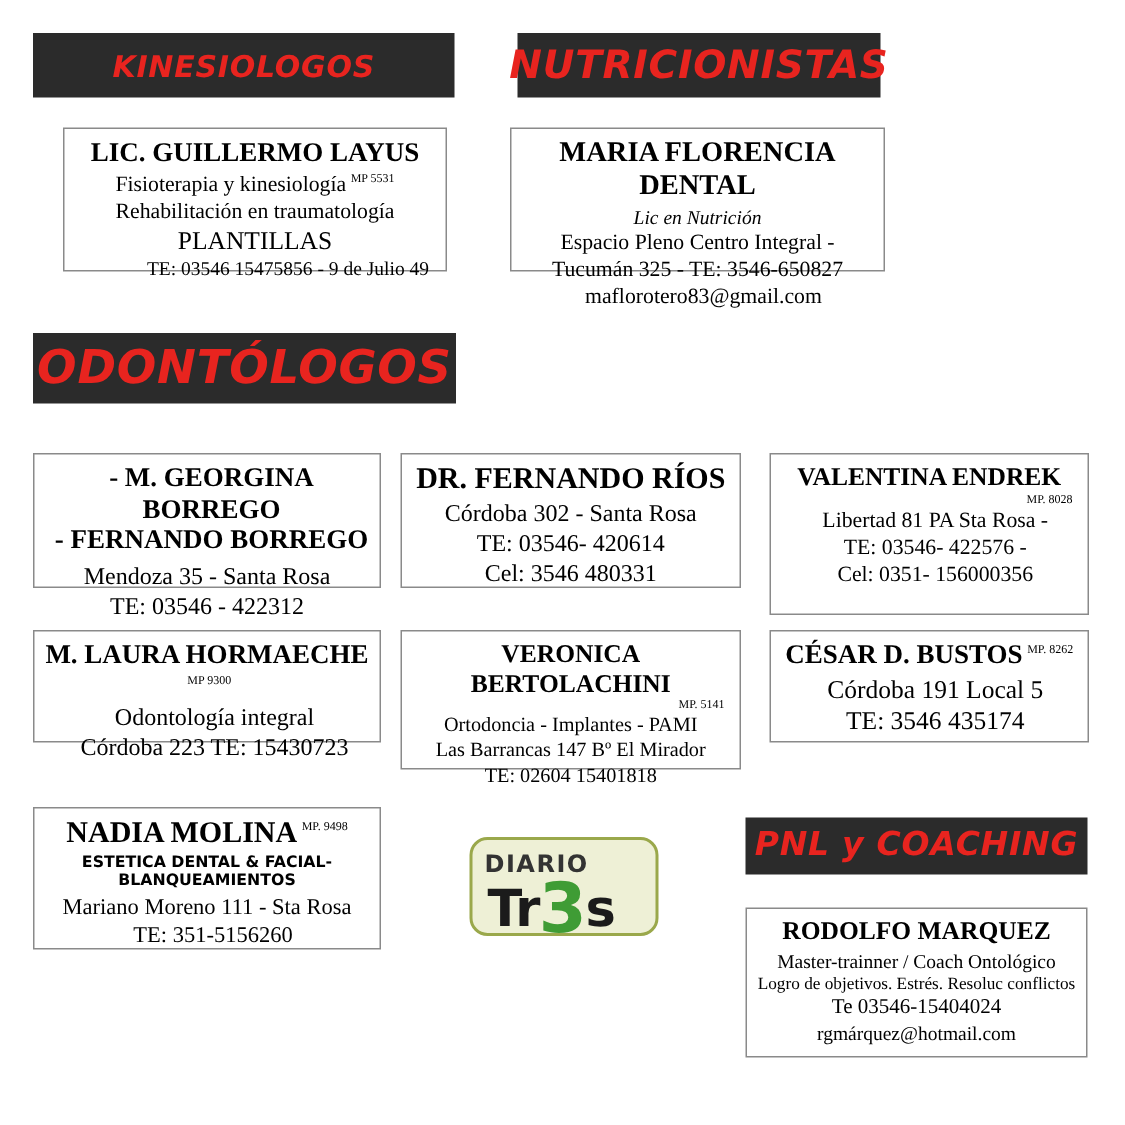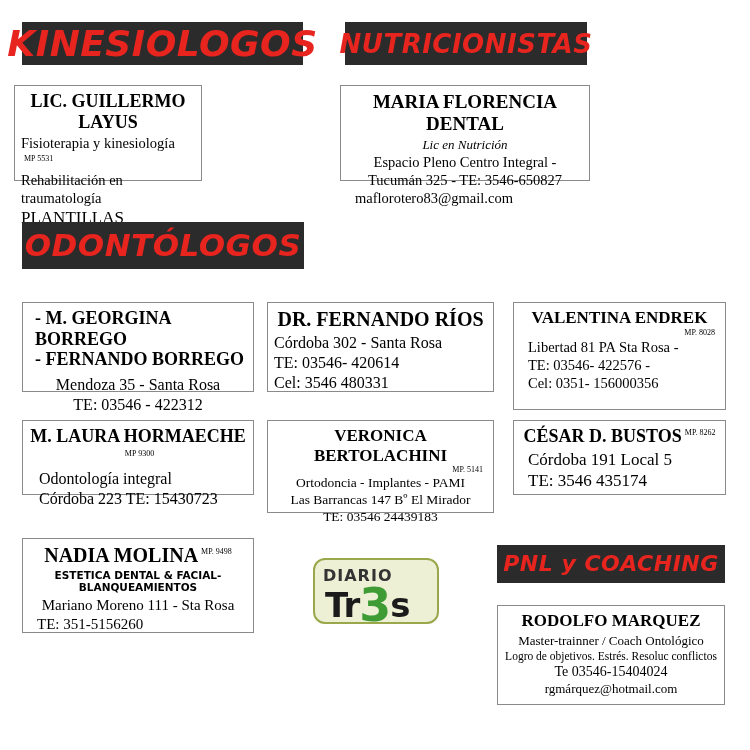--- a/index.html
+++ b/index.html
@@ -30,21 +30,21 @@
     font-style: italic;
     letter-spacing: 0.5px;
     display: flex;
     align-items: center;
     justify-content: center;
     text-align: center;
     line-height: 1;
   }
   #banner-kinesiologos {
     left: 22px; top: 22px; width: 281px; height: 43px;
-    font-size: 36px;
+    font-size: 20px;
   }
   #banner-nutricionistas {
     left: 345px; top: 22px; width: 242px; height: 43px;
     font-size: 26px;
   }
   #banner-odontologos {
     left: 22px; top: 222px; width: 282px; height: 47px;
     font-size: 31px;
   }
   #banner-pnl {
@@ -76,24 +76,24 @@
     font-weight: normal;
     display: inline-block;
     vertical-align: super;
     margin-left: 3px;
   }
   .mp-line {
     font-size: 8px;
     text-align: right;
     margin: -2px 4px 1px 0;
   }
-  .left { text-align: left; }
-
-  
-  #card-layus      { left: 14px;  top: 85px;  width: 188px; height: 96px; }
+  .left { text-align: center; }
+
+  
+  #card-layus      { left: 42px;  top: 85px;  width: 256px; height: 96px; }
   #card-otero      { left: 340px; top: 85px;  width: 250px; height: 96px; }
 
   #card-borrego    { left: 22px;  top: 302px; width: 232px; height: 90px; }
   #card-rios       { left: 267px; top: 302px; width: 227px; height: 90px; }
   #card-endrek     { left: 513px; top: 302px; width: 213px; height: 108px; }
 
   #card-hormaeche  { left: 22px;  top: 420px; width: 232px; height: 75px; }
   #card-bertolachini { left: 267px; top: 420px; width: 227px; height: 93px; }
   #card-bustos     { left: 513px; top: 420px; width: 213px; height: 75px; }
 
@@ -201,21 +201,21 @@
     </div>
     <div class="line left" style="padding-left:10px;font-size:16px;">Odontología integral</div>
     <div class="line left" style="padding-left:10px;font-size:16px;">Córdoba 223   TE: 15430723</div>
   </div>
 
   <div class="card" id="card-bertolachini">
     <div class="name" style="font-size:17px;">VERONICA BERTOLACHINI</div>
     <div class="mp-line">MP. 5141</div>
     <div class="line" style="font-size:13.5px;">Ortodoncia - Implantes - PAMI</div>
     <div class="line" style="font-size:13.5px;">Las Barrancas 147 Bº El Mirador</div>
-    <div class="line" style="font-size:13.5px;">TE:  03546 24439183</div>
+    <div class="line" style="font-size:13.5px;">TE:  02604 15401818</div>
   </div>
 
   <div class="card" id="card-bustos">
     <div class="name" style="font-size:18px;">
       <span>CÉSAR D. BUSTOS</span><span class="mp">MP. 8262</span>
     </div>
     <div class="line left" style="padding-left:8px;font-size:17px;">Córdoba 191 Local 5</div>
     <div class="line left" style="padding-left:8px;font-size:17px;">TE: 3546 435174</div>
   </div>
 

